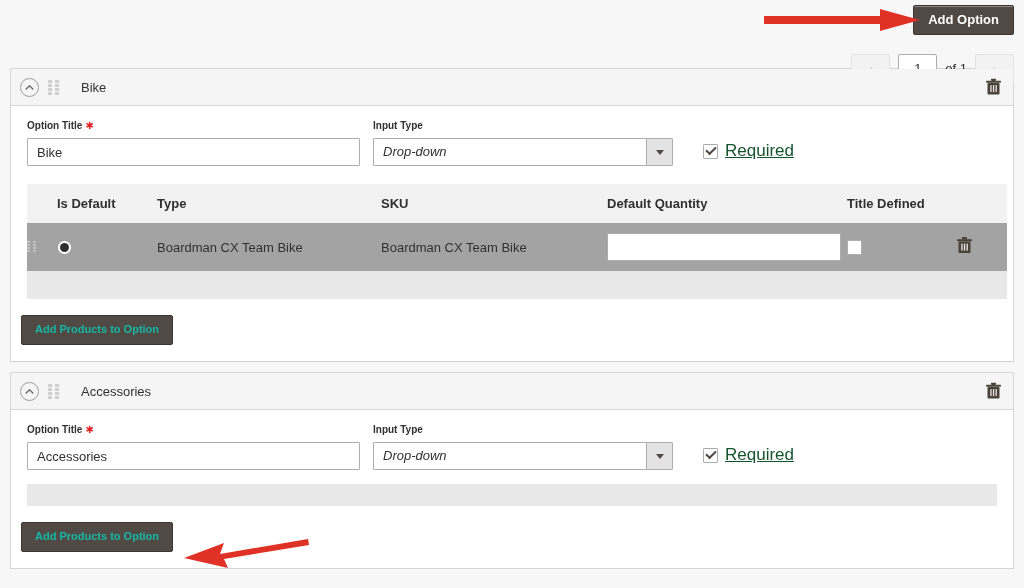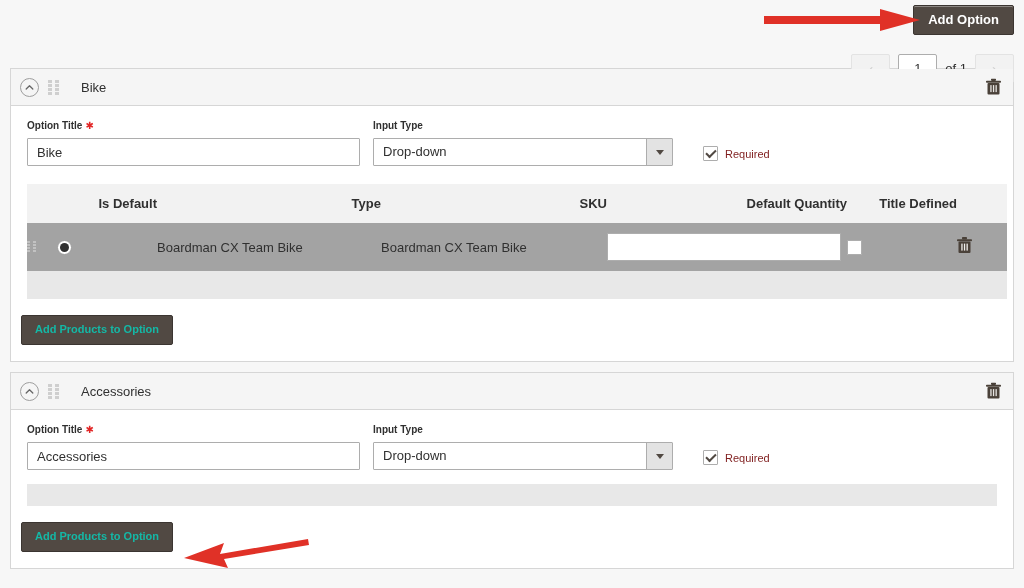--- a/index.html
+++ b/index.html
@@ -194,20 +194,21 @@
     background: #ffffff;
     border-radius: 1px;
     box-sizing: border-box;
     padding: 0 32px 0 9px;
     font-size: 13px;
     color: #303030;
     line-height: 26px;
     white-space: nowrap;
     overflow: hidden;
     cursor: pointer;
+    font-style: italic;
   }
   .select-arrow {
     position: absolute;
     right: 1px; top: 1px;
     width: 26px; height: 26px;
     background: #e3e3e3;
     border-left: 1px solid #adadad;
     display: flex;
     align-items: center;
     justify-content: center;
@@ -238,35 +239,35 @@
     cursor: pointer;
     flex: none;
   }
   .cbx.checked::after {
     content: "";
     width: 8px; height: 4px;
     border-left: 2px solid #514943;
     border-bottom: 2px solid #514943;
     transform: rotate(-45deg) translate(1px,-1px);
   }
-  .cbx-label { font-size: 11px; color: #7f1d1d; }
+  .cbx-label { font-size: 17px; color: #14532d; text-decoration: underline; }
 
   
   .tbl {
     width: 100%;
     border-collapse: collapse;
     margin-top: 18px;
     table-layout: fixed;
   }
   .tbl thead th {
     background: #f2f2f2;
     font-size: 13px;
     font-weight: bold;
     color: #303030;
-    text-align: right;
+    text-align: left;
     padding: 12px 0 12px 0;
     height: 38px;
     box-sizing: border-box;
     border: none;
   }
   .tbl tbody td {
     background: #a3a3a3;
     padding: 10px 0;
     font-size: 13px;
     color: #303030;

